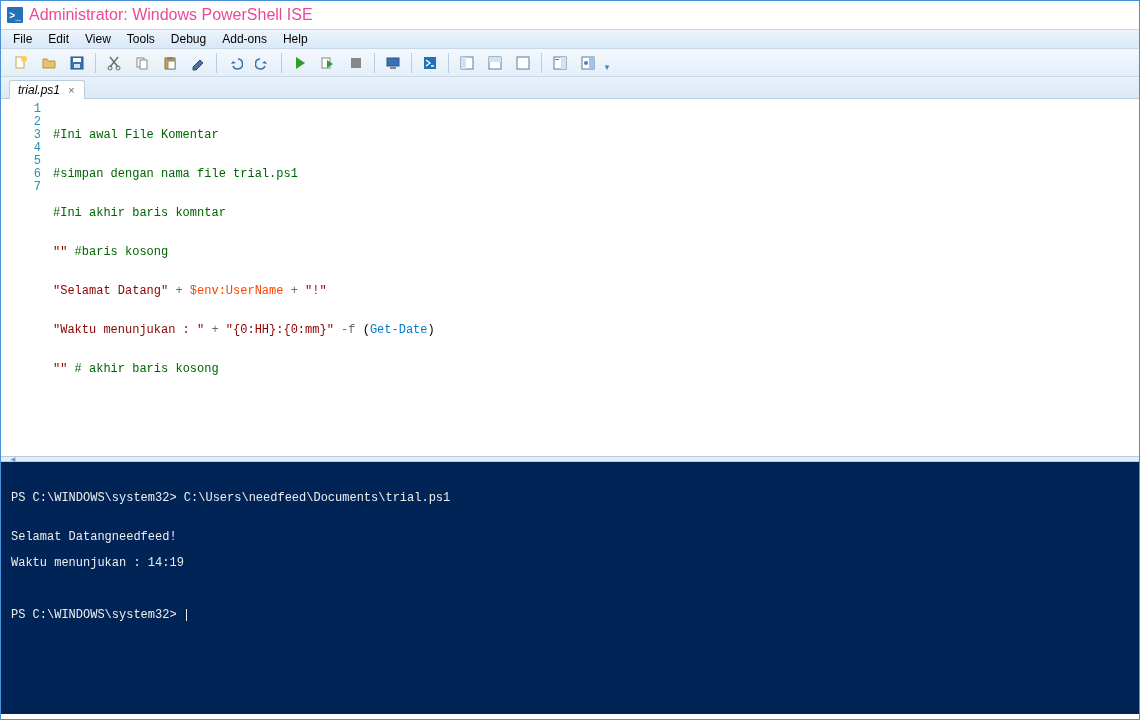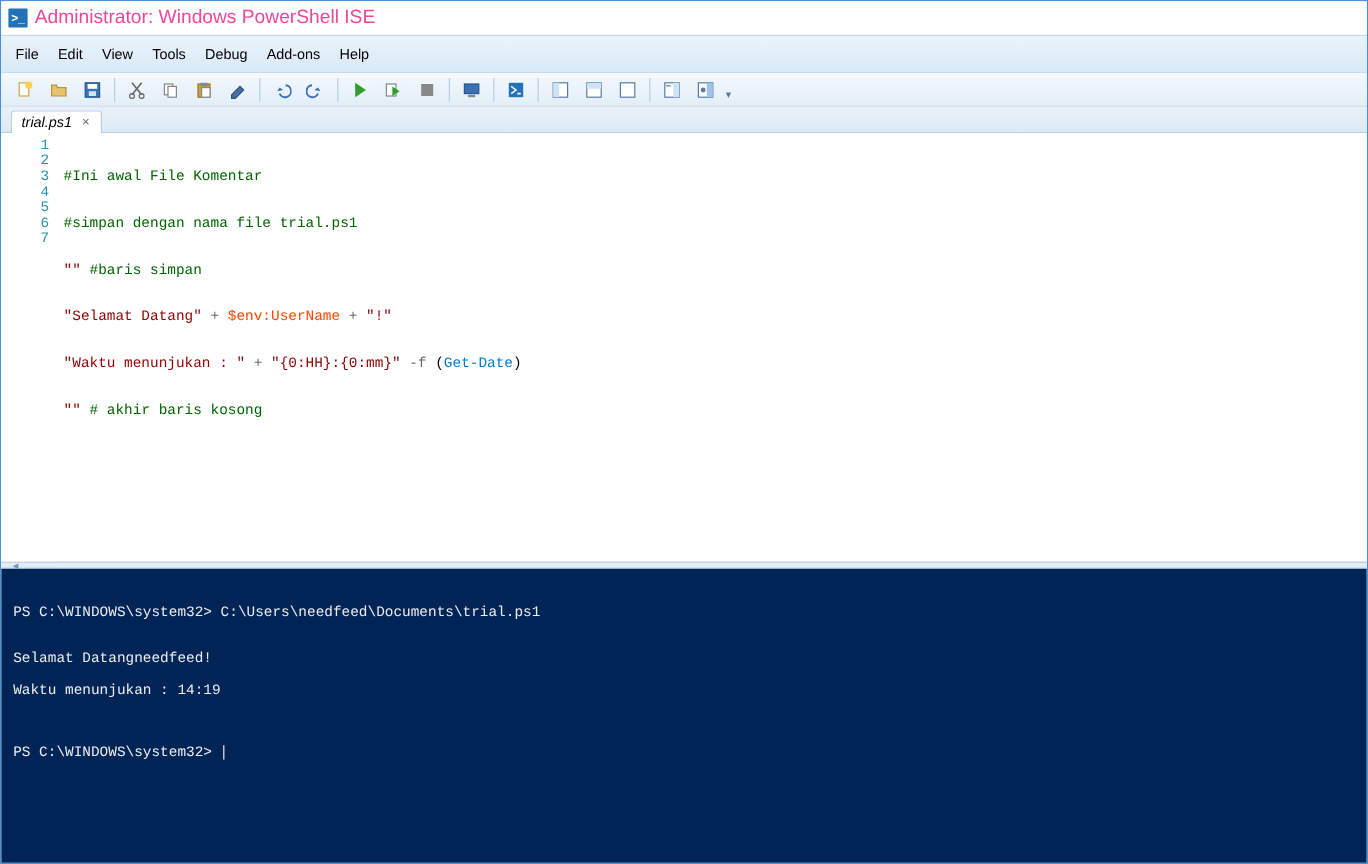--- a/index.html
+++ b/index.html
@@ -2,21 +2,21 @@
 <html><head>
 <meta charset="utf-8">
 <style>
   * { margin: 0; padding: 0; box-sizing: border-box; }
   body { font-family: "Segoe UI", Tahoma, sans-serif; font-size: 12px; background: #fff; width: 1140px; height: 720px; overflow: hidden; border: 1px solid #4a90d9; }
   
   .titlebar { height: 28px; background: #fff; display: flex; align-items: center; padding: 0 6px; gap: 6px; }
   .titlebar .app-icon { width: 16px; height: 16px; background: #2372b8; display: flex; align-items: center; justify-content: center; color: #fff; font-size: 10px; font-weight: bold; border-radius: 1px; }
   .titlebar .title { color: #ec4899; font-size: 16px; }
   
-  .menubar { height: 32px; background: linear-gradient(#eaf3fb, #d9e9f7); display: flex; align-items: center; padding: 0 4px; border-top: 1px solid #c8d8e8; border-bottom: 1px solid #c8d8e8; }
+  .menubar { height: 20px; background: linear-gradient(#eaf3fb, #d9e9f7); display: flex; align-items: center; padding: 0 4px; border-top: 1px solid #c8d8e8; border-bottom: 1px solid #c8d8e8; }
   .menubar .menu-item { padding: 3px 8px; color: #000; cursor: default; }
   
   .toolbar { height: 28px; background: linear-gradient(#f4f9fd, #e2eef8); display: flex; align-items: center; padding: 2px 6px; gap: 0; border-bottom: 1px solid #c8d8e8; }
   .tb-btn { width: 28px; height: 24px; display: flex; align-items: center; justify-content: center; cursor: default; border-radius: 2px; }
   .tb-sep { width: 1px; height: 20px; background: #b8cde0; margin: 0 4px; }
   .tb-btn svg { width: 16px; height: 16px; }
   .tb-overflow { width: 10px; color: #5a7ca0; font-size: 9px; text-align: center; padding-top: 8px; }
   
   .tabbar { height: 22px; background: linear-gradient(#e8f1f9, #dceaf5); display: flex; align-items: flex-end; padding: 0 8px; border-bottom: 1px solid #b8cde0; }
   .tab { background: #fff; border: 1px solid #b8cde0; border-bottom: none; padding: 2px 8px; display: flex; align-items: center; gap: 6px; font-size: 12px; border-radius: 3px 3px 0 0; position: relative; top: 1px; font-style: italic; }
@@ -194,21 +194,22 @@
     <div>2</div>
     <div>3</div>
     <div>4</div>
     <div>5</div>
     <div>6</div>
     <div>7</div>
   </div>
   <div class="code">
     <div class="line"><span class="c-comment">#Ini awal File Komentar</span></div>
     <div class="line"><span class="c-comment">#simpan dengan nama file trial.ps1</span></div>
-    <div class="line"><span class="c-string">""</span><span class="c-comment"> #baris simpan</span></div>
+    <div class="line"><span class="c-comment">#Ini akhir baris komntar</span></div>
+    <div class="line"><span class="c-string">""</span><span class="c-comment"> #baris kosong</span></div>
     <div class="line"><span class="c-string">"Selamat Datang"</span><span class="c-op"> + </span><span class="c-var">$env:UserName</span><span class="c-op"> + </span><span class="c-string">"!"</span></div>
     <div class="line"><span class="c-string">"Waktu menunjukan : "</span><span class="c-op"> + </span><span class="c-string">"{0:HH}:{0:mm}"</span><span class="c-op"> -f </span><span>(</span><span class="c-type">Get-Date</span><span>)</span></div>
     <div class="line"><span class="c-string">""</span><span class="c-comment"> # akhir baris kosong</span></div>
   </div>
 </div>
 
 <div class="splitter">◄</div>
 
 <div class="console">
 <div>PS C:\WINDOWS\system32&gt; C:\Users\needfeed\Documents\trial.ps1</div>

